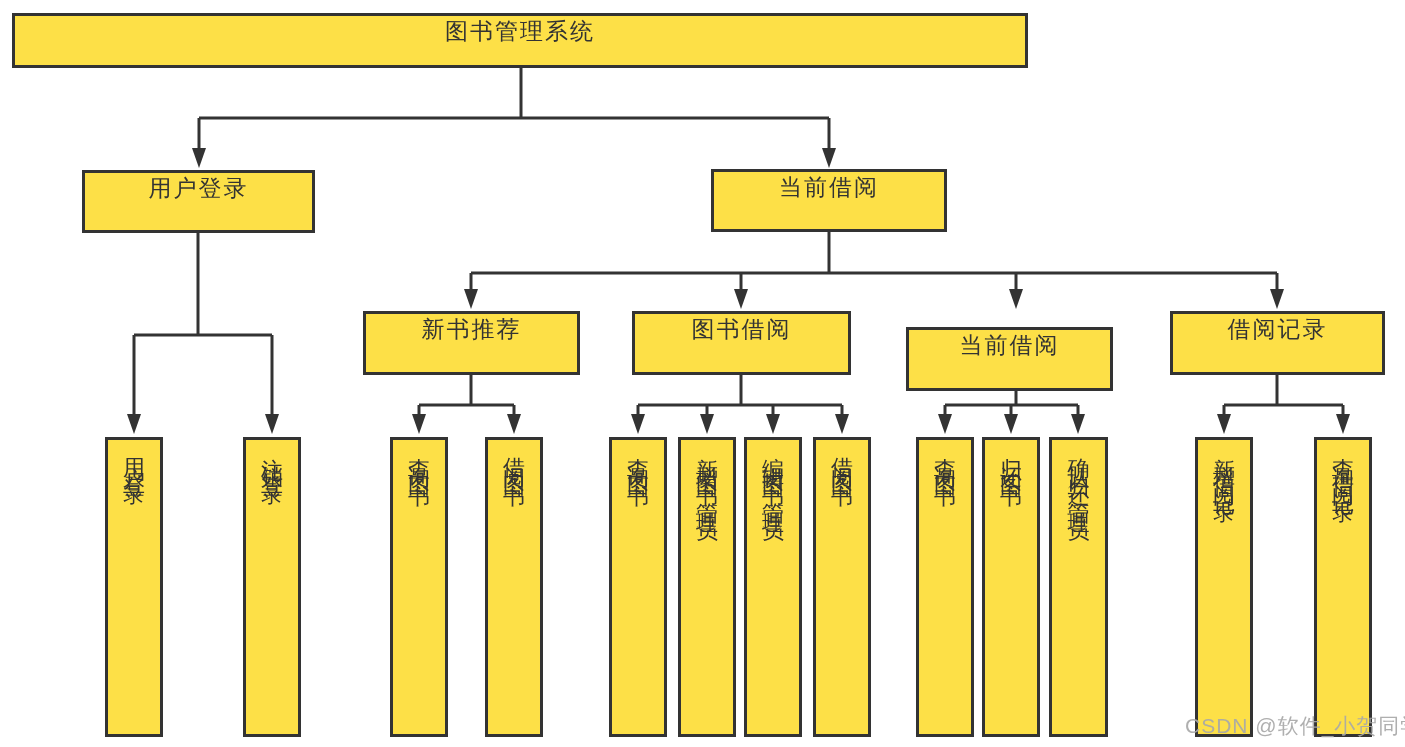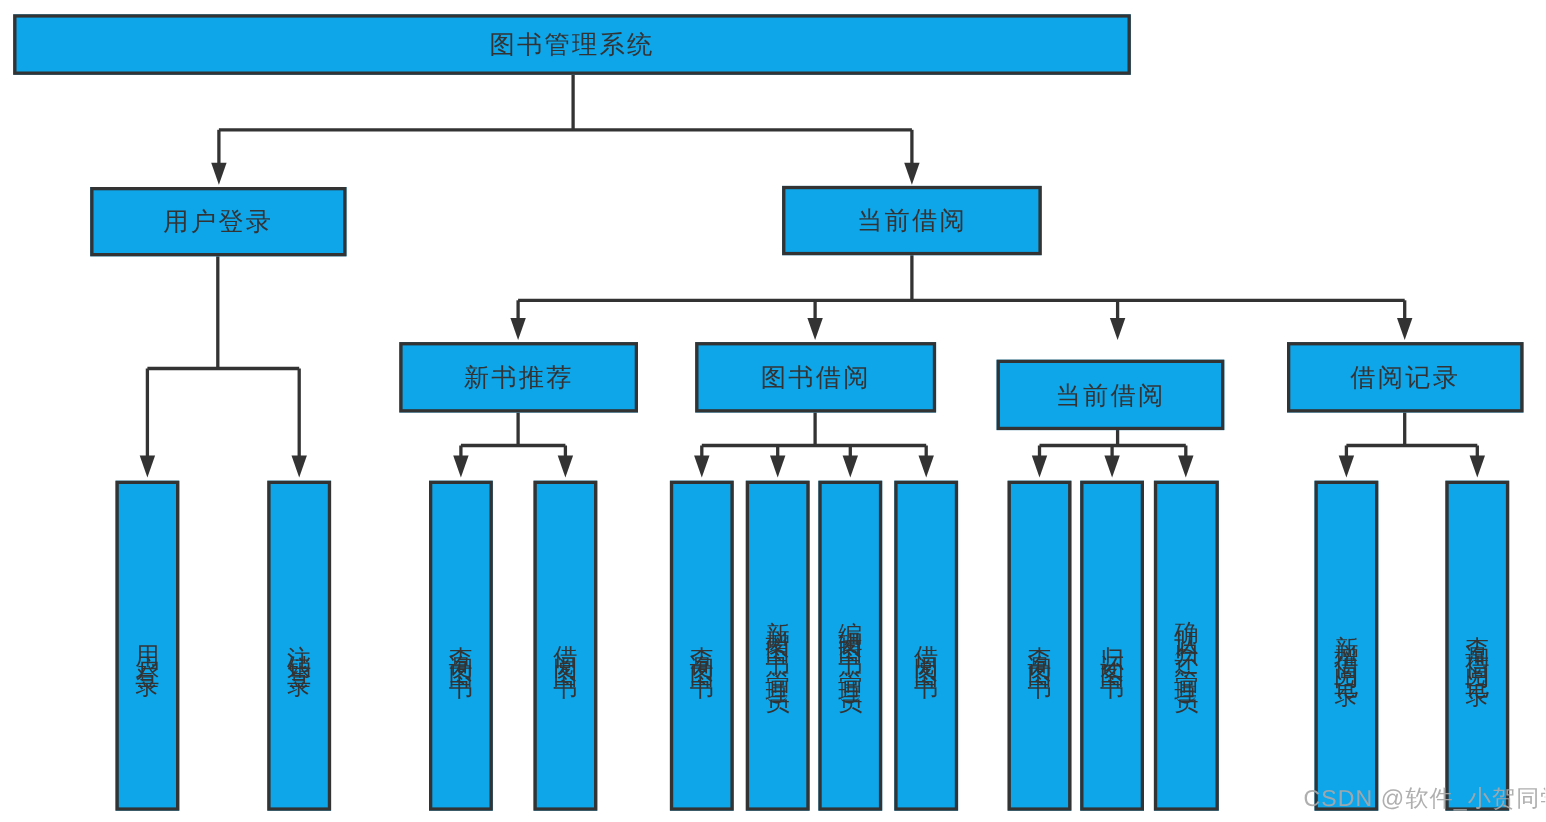--- a/index.html
+++ b/index.html
@@ -15,24 +15,23 @@
     position: absolute;
     left: 0; top: 0;
     width: 1405px; height: 747px;
     z-index: 1;
   }
   svg.wires line { stroke: #333333; stroke-width: 3; }
   svg.wires path { fill: #333333; stroke: none; }
   .box {
     position: absolute;
     box-sizing: border-box;
-    background: #0ea5e9;
+    background: #fde047;
     border: 3px solid #333333;
     display: flex;
-    align-items: center;
     justify-content: center;
     color: #333333;
     z-index: 2;
   }
   .box.h span {
     font-size: 23px;
     letter-spacing: 2px;
     white-space: nowrap;
   }
   .box.leaf span {

